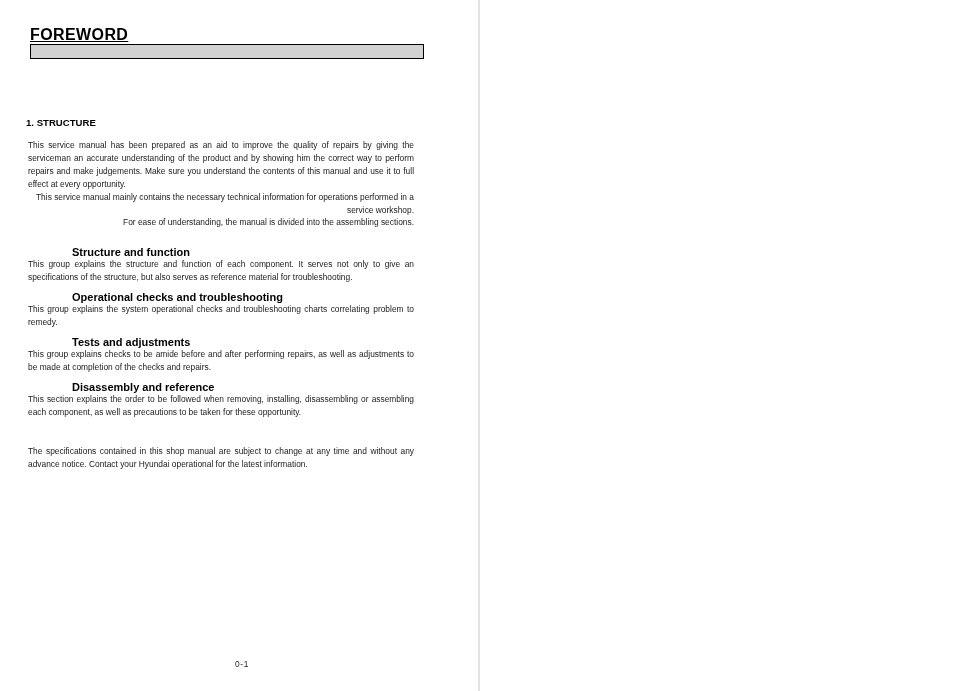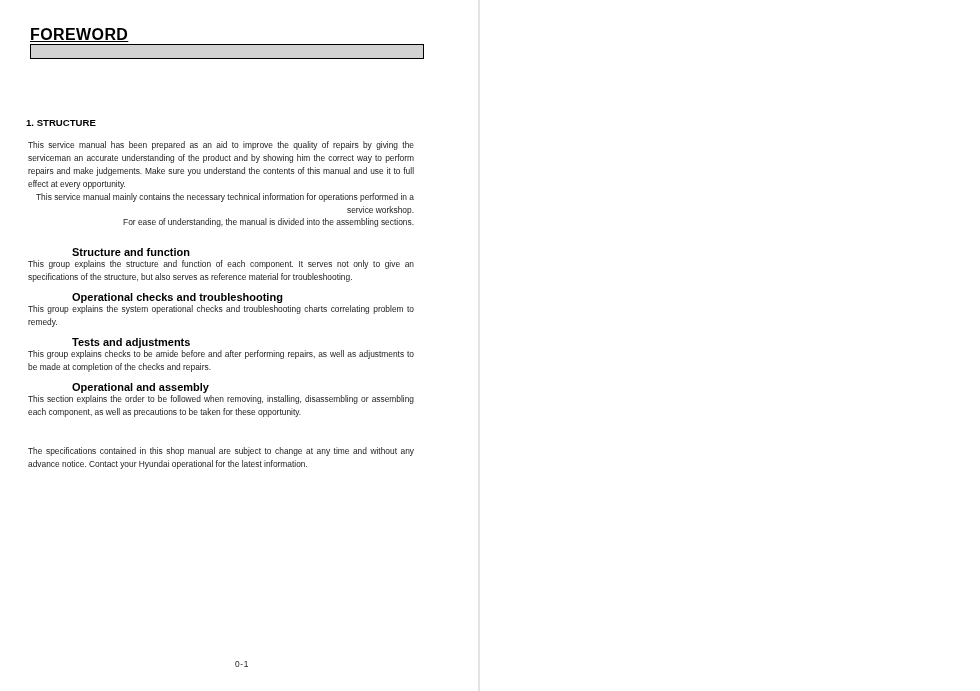--- a/index.html
+++ b/index.html
@@ -125,21 +125,21 @@
     <div class="sub-head indent">Operational checks and troubleshooting</div>
     <div class="body-text indent">This group explains the system operational checks and troubleshooting charts correlating problem to remedy.</div>
 
     <div class="gap-s"></div>
 
     <div class="sub-head indent">Tests and adjustments</div>
     <div class="body-text indent">This group explains checks to be amide before and after performing repairs, as well as adjustments to be made at completion of the checks and repairs.</div>
 
     <div class="gap-s"></div>
 
-    <div class="sub-head indent">Operational and assembly</div>
+    <div class="sub-head indent">Disassembly and reference</div>
     <div class="body-text indent">This section explains the order to be followed when removing, installing, disassembling or assembling each component, as well as precautions to be taken for these opportunity.</div>
 
     <div class="gap-xl"></div>
 
     <div class="body-text indent">The specifications contained in this shop manual are subject to change at any time and without any advance notice.   Contact your Hyundai operational for the latest information.</div>
   </div>
 
   <div class="folio folio-l">0-1</div>
 </div>
 

